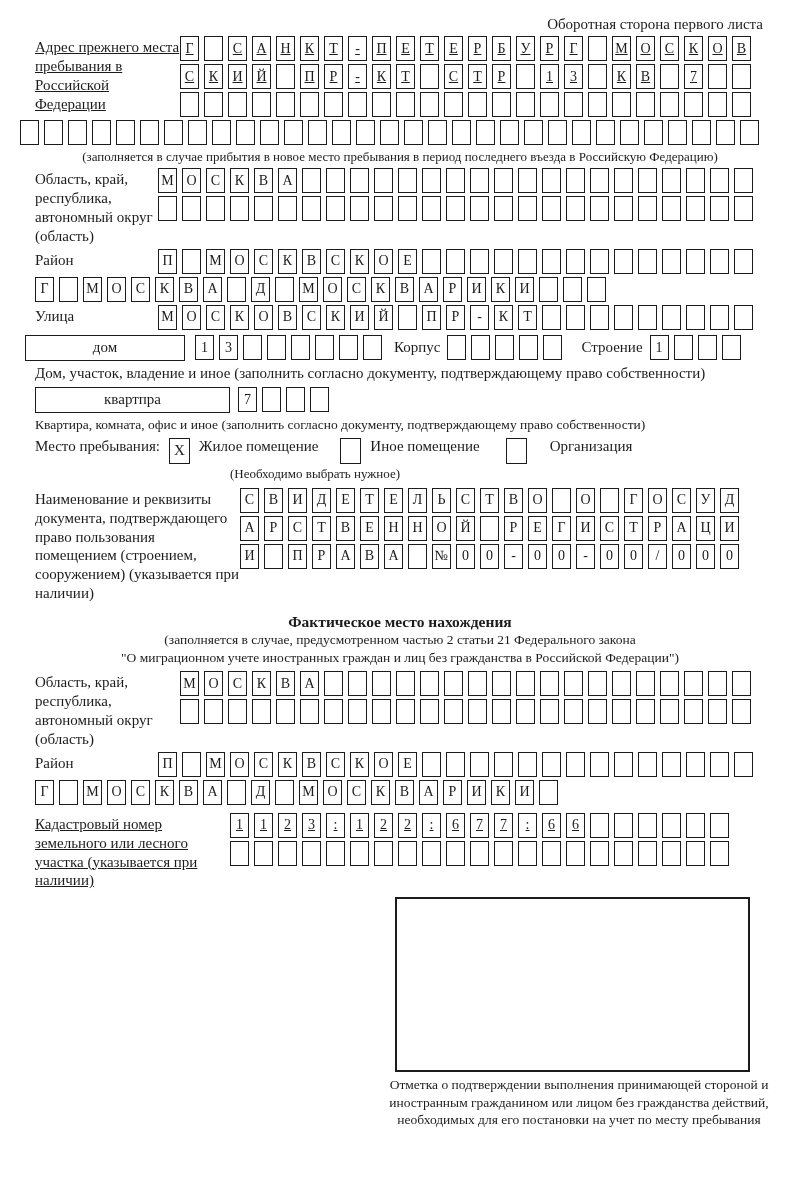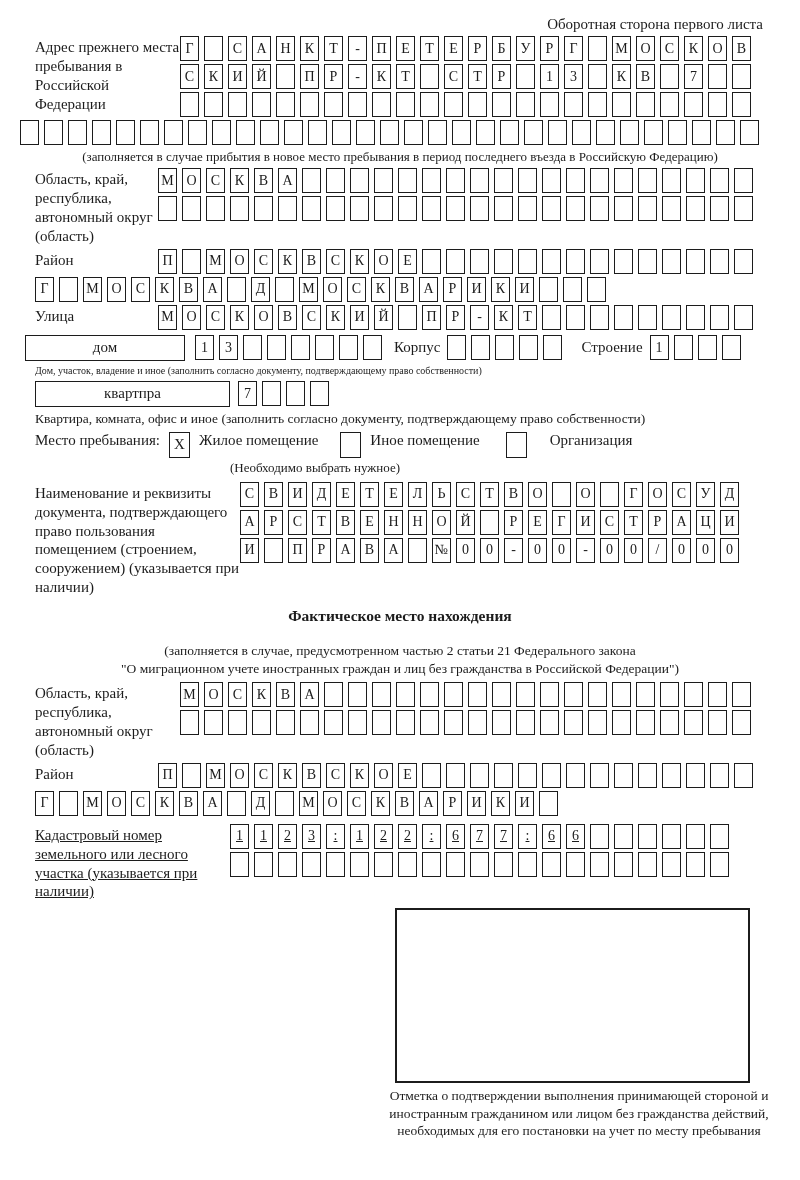--- a/index.html
+++ b/index.html
@@ -53,39 +53,39 @@
 
   .checkbox {
     width:21px; height:26px; border:1.6px solid #1c1c1c;
     display:inline-flex; align-items:center; justify-content:center;
     font-size:15px; margin:0 9px; flex:0 0 auto;
   }
   .stay-row { display:flex; align-items:flex-start; margin-top:5px; }
   .stay-note { width:560px; text-align:center; font-size:13px; margin-top:2px; }
 
   .fact-title { text-align:center; font-weight:bold; font-size:15.5px; margin-top:10px; }
-  .fact-note { text-align:center; font-size:13.5px; line-height:1.3; margin-top:17px; }
+  .fact-note { text-align:center; font-size:13.5px; line-height:1.3; margin-top:0; }
 
   .confirm-box {
     width:355px; height:175px; border:2px solid #1c1c1c;
     margin-left:360px; margin-top:7px;
   }
   .confirm-caption {
     width:392px; margin-left:348px; margin-top:4px;
     text-align:center; font-size:13.5px; line-height:1.3;
   }
 </style>
 </head>
 <body>
 
 <div class="page">
 
   <div class="doc-title">Оборотная сторона первого листа</div>
 
-  <div class="field" style="">
+  <div class="field" style="text-decoration:underline;">
     <div class="field-label w-prev">Адрес прежнего места пребывания в Российской Федерации</div>
     <div class="cells-col">
       <div class="cell-row">
           <span class="cell">Г</span>
           <span class="cell"></span>
           <span class="cell">С</span>
           <span class="cell">А</span>
           <span class="cell">Н</span>
           <span class="cell">К</span>
           <span class="cell">Т</span>
@@ -375,21 +375,21 @@
         <span class="cell"></span>
       </div>
     <span class="inline-label" style="margin-left:14px;">Строение</span>
     <div class="cell-row">
         <span class="cell">1</span>
         <span class="cell"></span>
         <span class="cell"></span>
         <span class="cell"></span>
       </div>
   </div>
-  <div style="font-size:10px; margin-top:4px;">Дом, участок, владение и иное (заполнить согласно документу, подтверждающему право собственности)</div>
+  <div style="font-size:15px; margin-top:4px;">Дом, участок, владение и иное (заполнить согласно документу, подтверждающему право собственности)</div>
 
   <div class="inline-row">
     <div class="named-box apt-box">квартпра</div>
     <div class="cell-row">
         <span class="cell">7</span>
         <span class="cell"></span>
         <span class="cell"></span>
         <span class="cell"></span>
       </div>
   </div>

